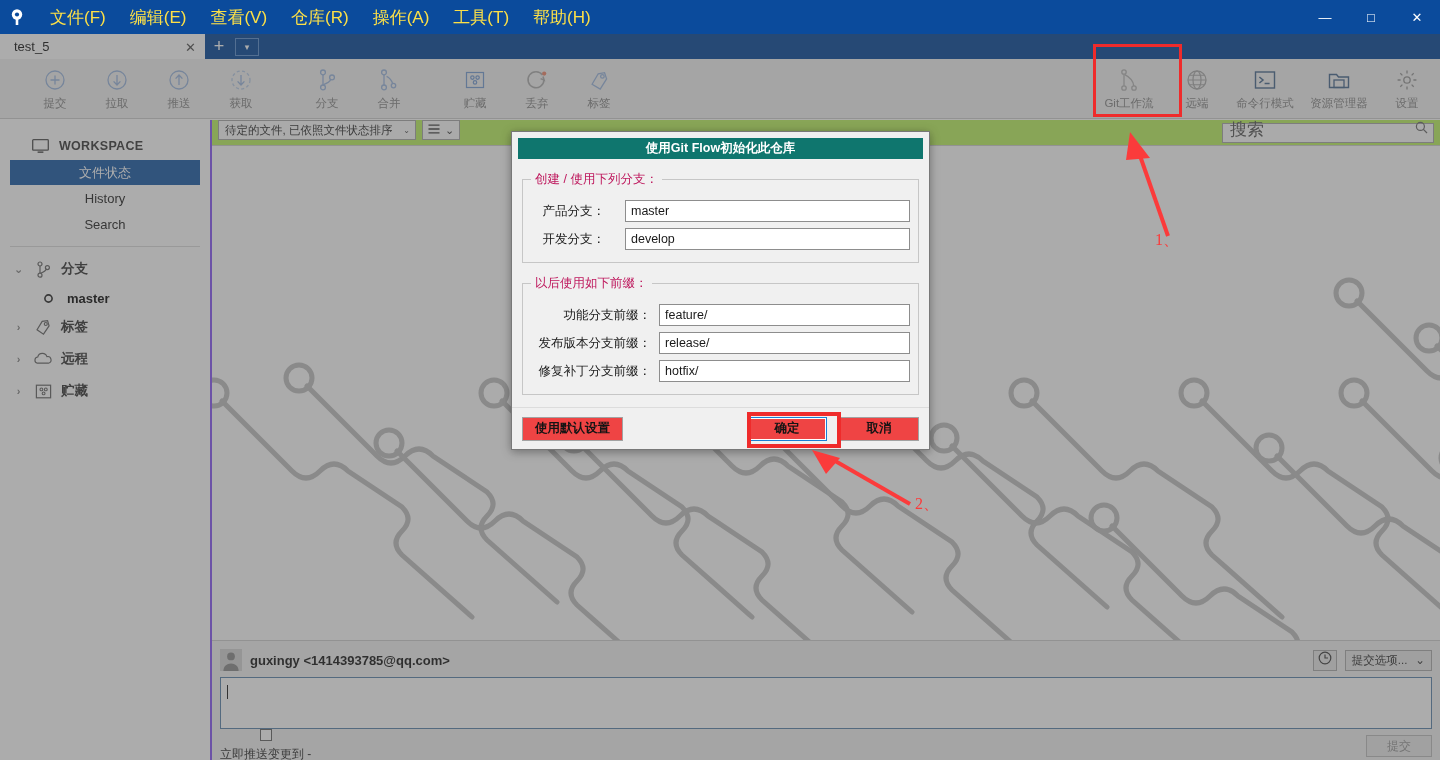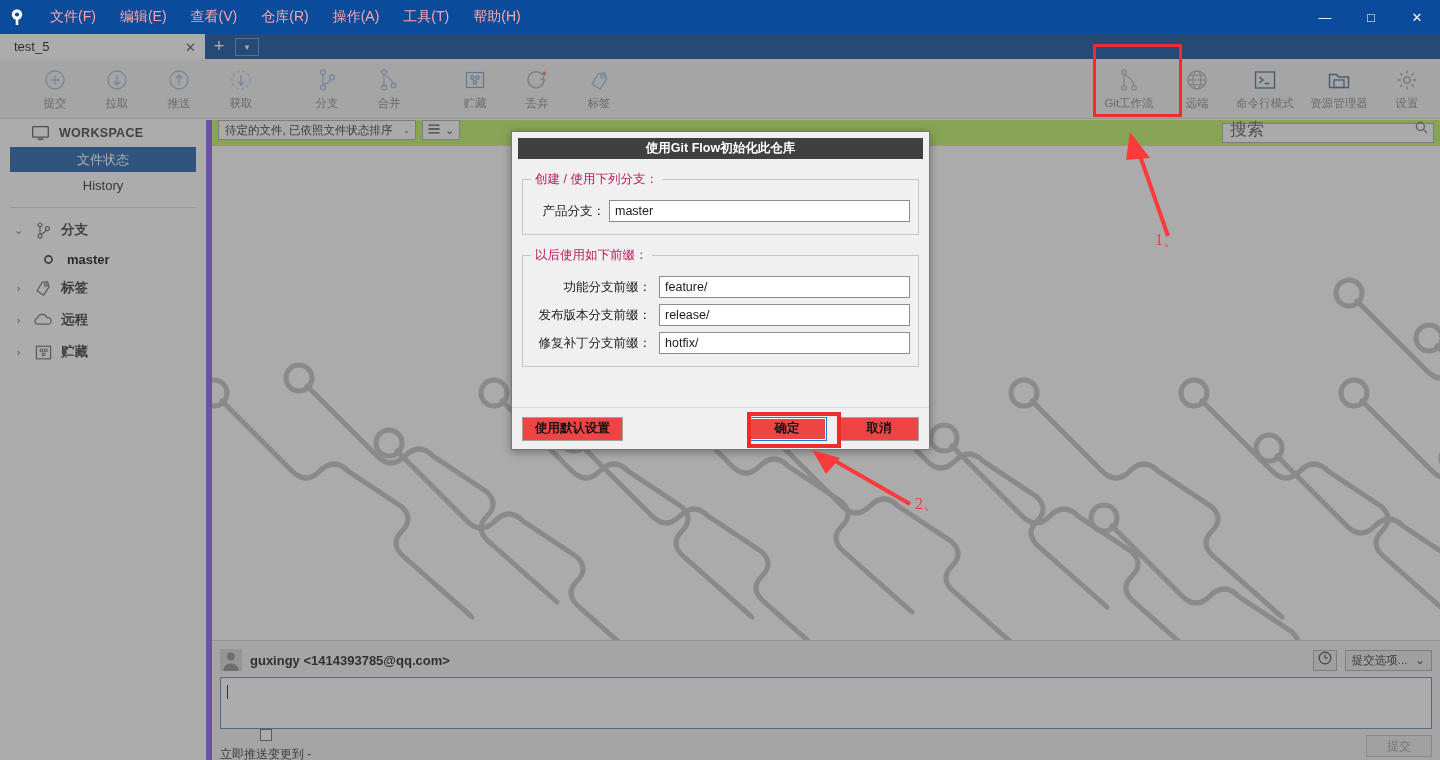--- a/index.html
+++ b/index.html
@@ -21,21 +21,21 @@
     background: #0b4b9c;
     display: flex; align-items: center;
   }
   .applogo {
     width: 34px; height: 34px;
     display: flex; align-items: center; justify-content: center;
   }
   .applogo svg { display: block; }
   .menubar { display: flex; align-items: center; height: 34px; margin-left: 4px; }
   .menuitem {
-    color: #fca5a5; font-size: 14px; padding: 0 12px; height: 30px;
+    color: #fde047; font-size: 17px; padding: 0 12px; height: 30px;
     display: flex; align-items: center; white-space: nowrap;
   }
   .wincontrols { position: absolute; right: 0; top: 0; height: 34px; display: flex; }
   .winbtn {
     width: 46px; height: 34px; display: flex; align-items: center; justify-content: center;
     color: #ffffff; font-size: 13px;
   }
 
   
   .tabstrip {
@@ -82,22 +82,22 @@
   .tbitem .lbl { font-size: 11.5px; color: #8a8a8a; white-space: nowrap; }
   .tbspacer { width: 24px; }
   .tb-highlight {
     position: absolute; left: 1093px; top: 44px; width: 89px; height: 73px;
     border: 3px solid #ef2b2b; pointer-events: none; z-index: 40;
   }
 
   
   .sidebar {
     position: absolute; left: 0; top: 120px; width: 212px; height: 640px;
-    background: #ffffff; border-right: 6px solid #8b5cf6;
-    padding-top: 0;
+    background: #ffffff; border-right: 2px solid #8b5cf6;
+    padding-top: 13px;
   }
   .sb-section {
     display: flex; align-items: center; gap: 9px;
     height: 26px; padding-left: 30px;
     font-size: 12.5px; color: #3f3f3f; font-weight: bold; letter-spacing: .3px;
   }
   .sb-item {
     height: 25px; display: flex; align-items: center; justify-content: center;
     font-size: 13px; color: #2a2a2a; margin: 1px 10px 1px 10px;
   }
@@ -191,37 +191,37 @@
     background: rgba(70,70,70,0.45); z-index: 30;
   }
 
   
   .dialog {
     position: absolute; left: 511px; top: 131px; width: 419px; height: 319px;
     background: #f0f0f0; border: 1px solid #787878; z-index: 50;
     box-shadow: 0 2px 9px rgba(0,0,0,0.35);
   }
   .dlg-title {
-    margin: 6px 6px 0 6px; height: 21px; background: #404040;
+    margin: 6px 6px 0 6px; height: 21px; background: #0f766e;
     display: flex; align-items: center; justify-content: center;
     color: #ffffff; font-size: 12.5px; font-weight: bold;
   }
   fieldset.grp {
     margin: 12px 10px 0 10px; border: 1px solid #c6c6c6; padding: 10px 8px 12px 8px;
   }
   fieldset.grp legend { font-size: 12.5px; color: #be185d; padding: 0 4px; }
   .frow { display: flex; align-items: center; margin-top: 6px; }
   .frow:first-of-type { margin-top: 2px; }
   .flabel { font-size: 12.5px; color: #1a1a1a; text-align: right; white-space: nowrap; }
   .finput {
     flex: 1; height: 22px; background: #ffffff; border: 1px solid #8d8d8d;
     font-size: 12.5px; color: #1a1a1a; padding: 0 5px;
     display: flex; align-items: center;
   }
-  .grp1 .flabel { width: 74px; margin-right: 4px; }
+  .grp1 .flabel { width: 74px; margin-right: 20px; }
   .grp2 .flabel { width: 120px; margin-right: 8px; }
   .dlg-footer {
     position: absolute; left: 0; bottom: 0; width: 100%; height: 42px;
     border-top: 1px solid #dcdcdc;
     display: flex; align-items: center; padding: 0 10px;
   }
   .dbtn {
     height: 24px; min-width: 70px; padding: 0 12px;
     background: #ef4444; border: 1px solid #a2a2a2;
     font-size: 12.5px; color: #141414; font-weight: bold;
@@ -475,20 +475,23 @@
           </svg>
       </span>
       <span>WORKSPACE</span>
     </div>
 
     <div class="sb-item active">
       <span>文件状态</span>
     </div>
     <div class="sb-item">
       <span>History</span>
+    </div>
+    <div class="sb-item">
+      <span>Search</span>
     </div>
 
     <div class="sb-divider"></div>
 
     <div class="sb-tree">
       <span class="chev">⌄</span>
       <span class="sb-icon">
         <svg width="17" height="19" viewBox="0 0 17 19">
             <circle cx="5" cy="4" r="2" fill="none" stroke="#6a6a6a" stroke-width="1.2"></circle>
             <circle cx="5" cy="15.2" r="2" fill="none" stroke="#6a6a6a" stroke-width="1.2"></circle>
@@ -651,20 +654,26 @@
     <div class="dlg-title">使用Git Flow初始化此仓库</div>
 
     <fieldset class="grp grp1">
       <legend>创建 / 使用下列分支：</legend>
       <div class="frow">
         <span class="flabel">产品分支：</span>
         <span class="finput">
             <span>master</span>
           </span>
       </div>
+      <div class="frow">
+        <span class="flabel">开发分支：</span>
+        <span class="finput">
+            <span>develop</span>
+          </span>
+      </div>
     </fieldset>
 
     <fieldset class="grp grp2">
       <legend>以后使用如下前缀：</legend>
       <div class="frow">
         <span class="flabel">功能分支前缀：</span>
         <span class="finput">
             <span>feature/</span>
           </span>
       </div>

